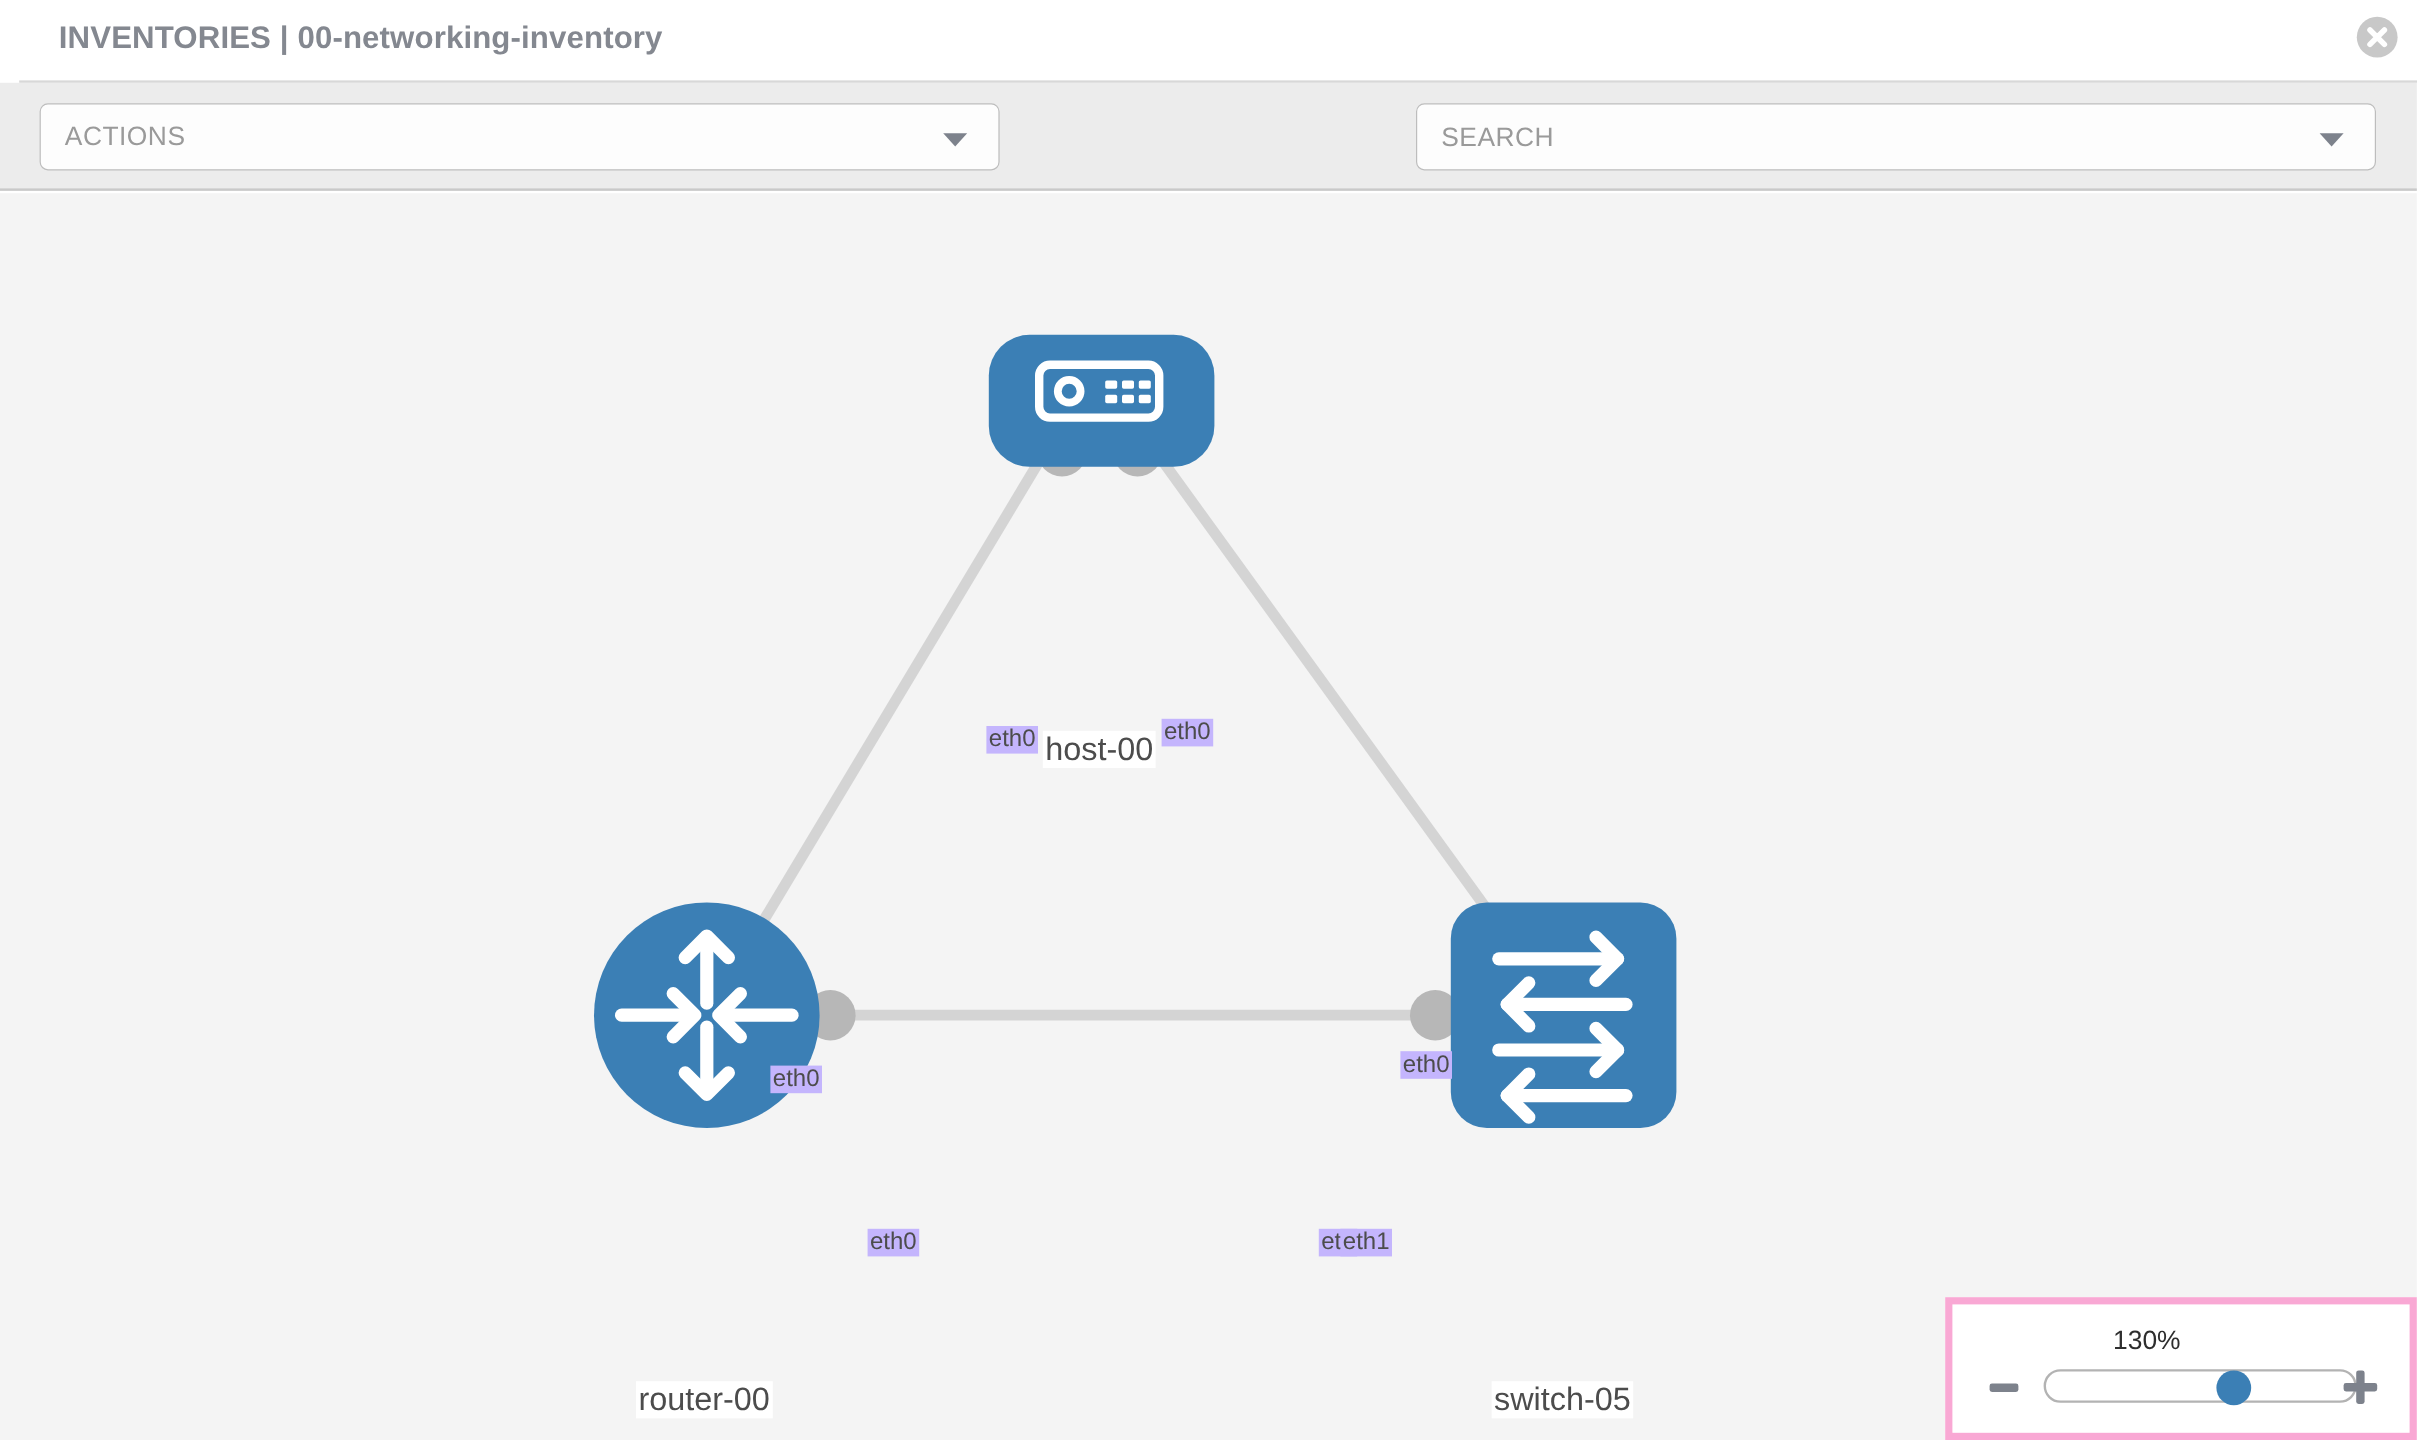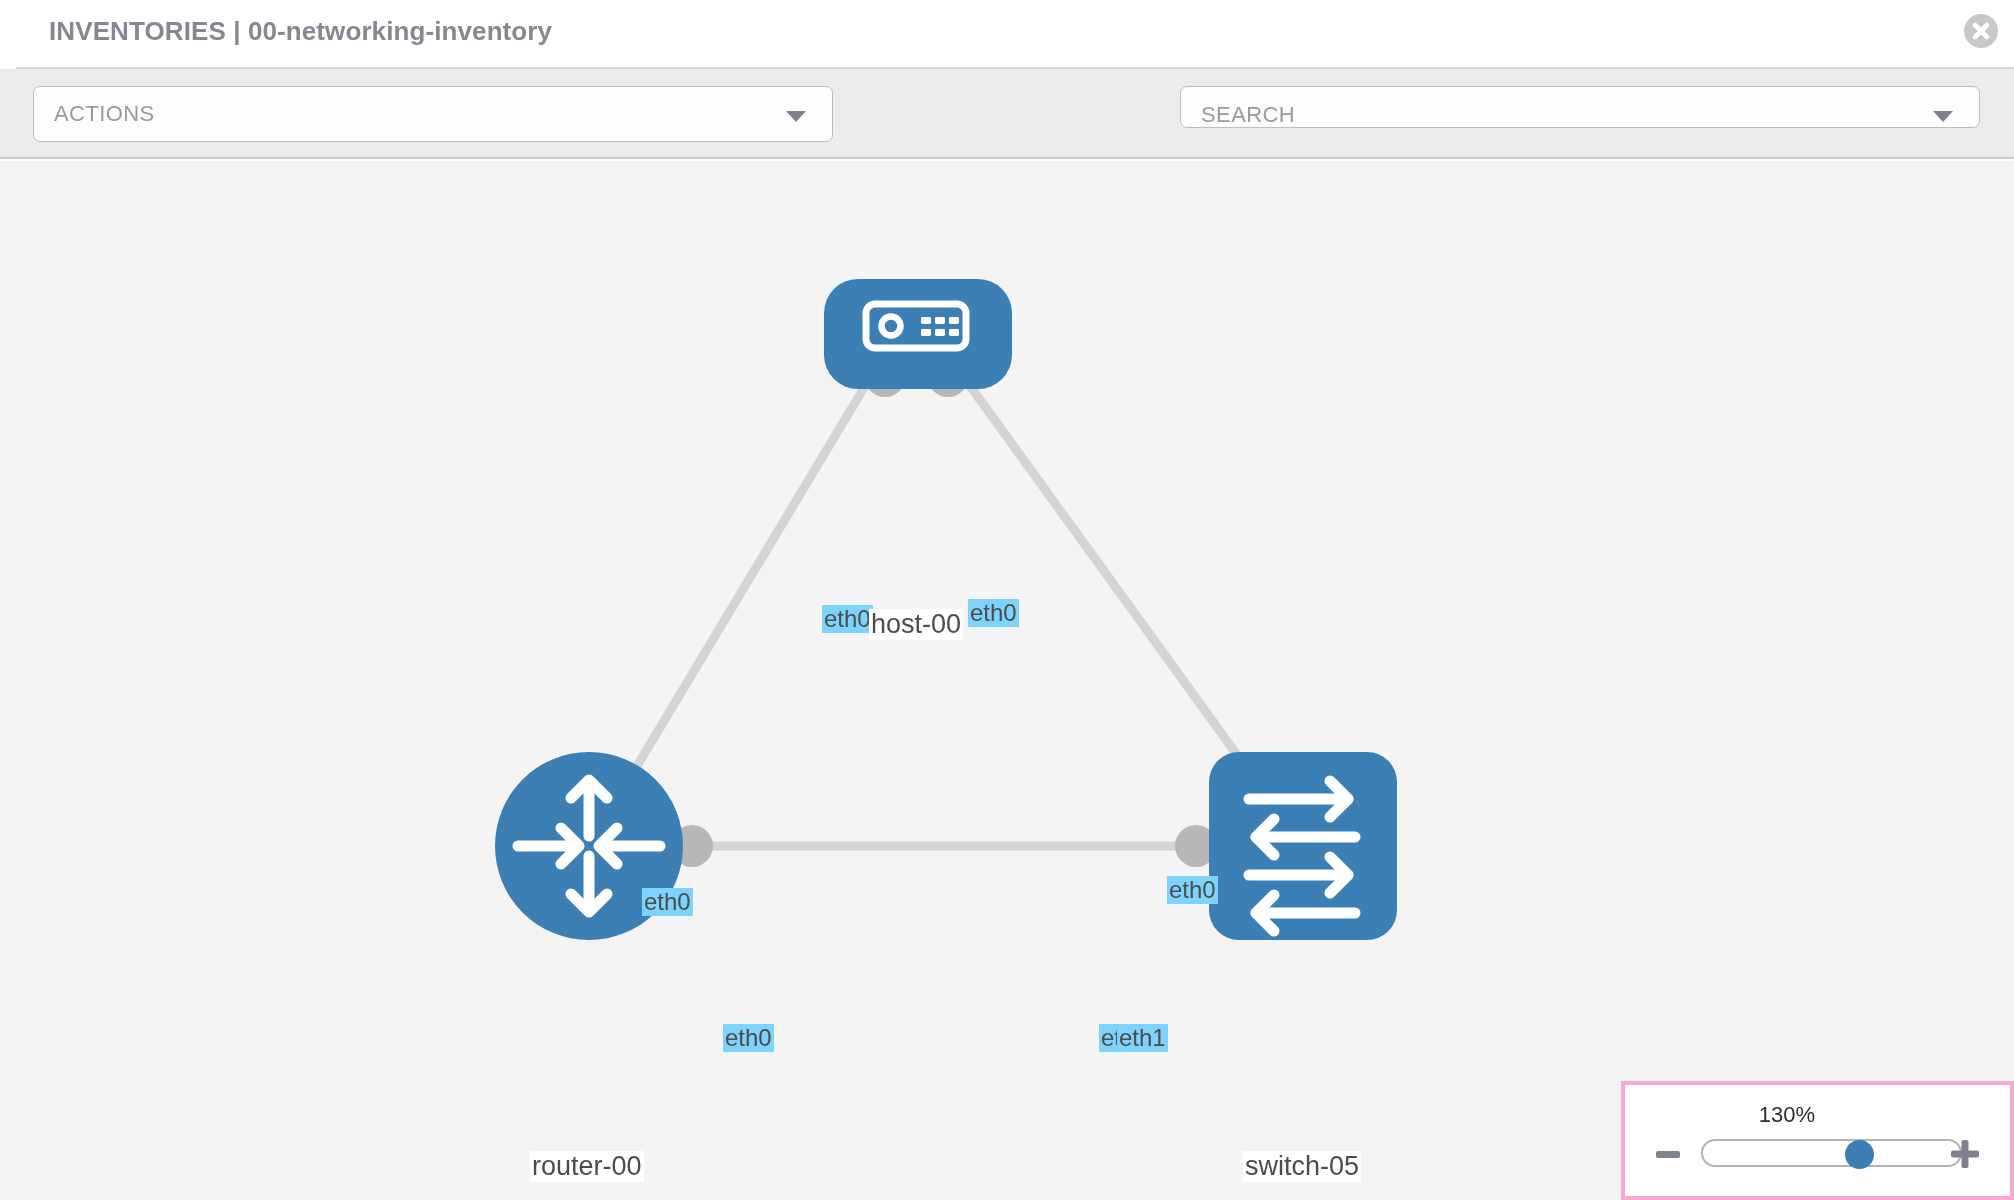--- a/index.html
+++ b/index.html
@@ -82,21 +82,21 @@
     cursor: pointer;
   }
   #key-icon-btn {
     position: absolute;
     left: 1113px; top: 95px;
     width: 40px; height: 40px;
     cursor: pointer;
   }
   #search-box {
     left: 1180px; top: 17px;
-    width: 800px; height: 42px;
+    width: 800px; height: 56px;
   }
   #search-input {
     position: absolute;
     left: 20px; top: 13px;
     width: 720px; height: 30px;
     border: none;
     outline: none;
     background: transparent;
     font-family: "Liberation Sans", sans-serif;
     font-size: 22px;
@@ -122,34 +122,34 @@
   .node-label {
     position: absolute;
     font-size: 27px;
     color: #4c4c4c;
     background: #ffffff;
     white-space: nowrap;
     padding: 0 2px;
   }
   .edge-label {
     position: absolute;
-    font-size: 24px;
+    font-size: 20px;
     color: #4c4c4c;
-    background: #7dd3fc;
+    background: #c4b5fd;
     white-space: nowrap;
     padding: 0 2px;
   }
 
   
   #zoom-panel {
     position: absolute;
     left: 1621px; top: 1081px;
     width: 393px; height: 119px;
     background: #ffffff;
-    border: 4px solid #f9a8d4;
+    border: 6px solid #f9a8d4;
   }
   #zoom-percent {
     position: absolute;
     left: 0; top: 17px;
     width: 324px;
     text-align: center;
     font-size: 22px;
     color: #2e2e2e;
   }
   #zoom-minus {

